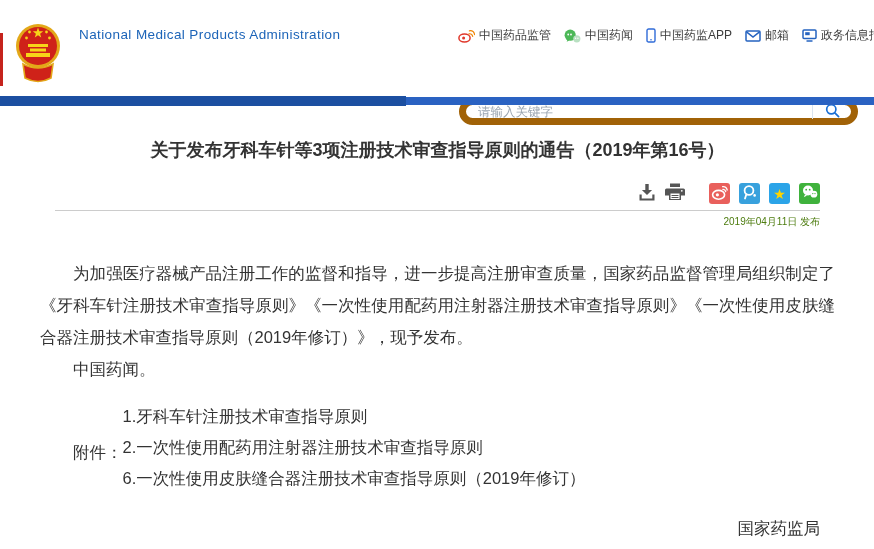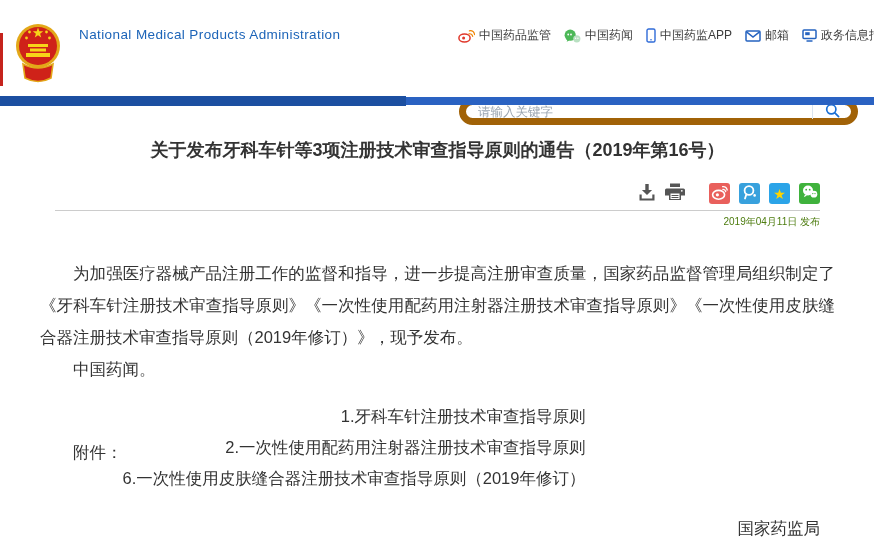--- a/index.html
+++ b/index.html
@@ -36,21 +36,21 @@
   .badge { width:21px; height:21px; border-radius:3px; display:flex; align-items:center; justify-content:center; border:none; padding:0; cursor:pointer; }
   .badge-gap { width:6px; }
   .badge-qzone { font-size:14px; color:#ffd400; line-height:1; }
   .rule { margin:6px 15px 0 15px; border:none; border-top:1px solid #ccc; height:0; }
   .pub-date { margin-top:4px; padding-right:15px; text-align:right; font-size:10px; color:#4d7c0f; }
   .body-text { margin-top:28px; font-size:16.5px; line-height:32px; color:#333; }
   .para { margin:0; text-indent:2em; text-align:justify; }
   .notice { margin:0; text-indent:2em; }
   .attachments { display:flex; margin-top:16px; line-height:31px; }
   .att-label { padding-left:2em; white-space:nowrap;margin-top:36px; }
-  .att-items { display:flex; flex-direction:column;align-items:flex-end; }
+  .att-items { display:flex; flex-direction:column; }
   .signature { margin-top:20px; padding-right:15px; text-align:right; font-size:16.5px; line-height:29px; }
 </style>
 </head>
 <body>
 
 <div class="header">
   <div class="edge-sliver"></div>
 
   <a class="logo-block">
     <span>

